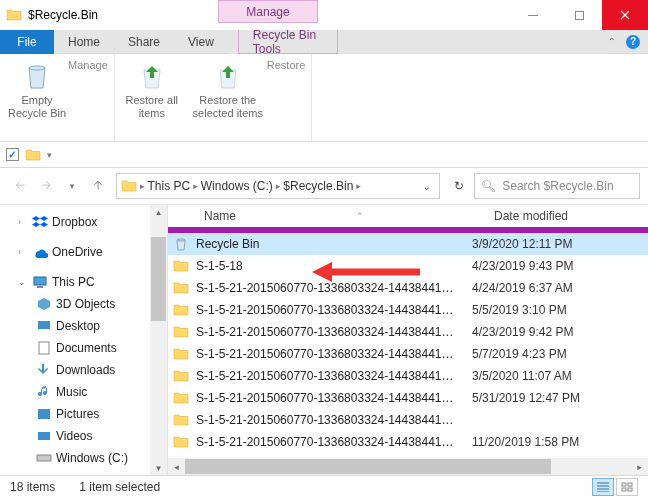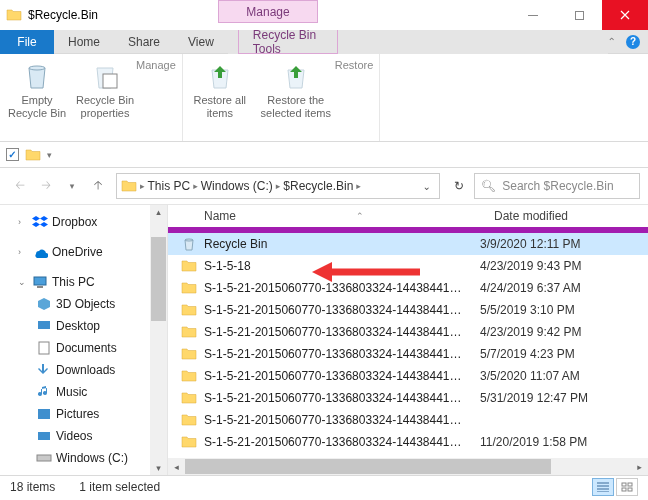--- a/index.html
+++ b/index.html
@@ -67,21 +67,21 @@
 .tree-item.child { padding-left: 30px; }
 .tree-spacer { height: 8px; }
 
 
 .filepane { flex: 1; display: flex; flex-direction: column; position: relative; }
 .col-headers { height: 28px; border-bottom: 6px solid #a21caf; display: flex; align-items: center; color: #444; font-size: 12px; padding-left: 36px; }
 .col-name { width: 290px; display: flex; align-items: center; gap: 60px; }
 .col-name .sort-ind { color: #888; font-size: 9px; margin-left: 60px; }
 .col-date { flex: 1; }
 .file-list { flex: 1; overflow: hidden; position: relative; }
-.file-row { height: 22px; display: flex; align-items: center; padding-left: 12px; font-size: 12px; color: #222; }
+.file-row { height: 22px; display: flex; align-items: center; padding-left: 4px; font-size: 12px; color: #222; }
 .file-row .fi-icon { width: 18px; height: 16px; margin-right: 6px; flex: 0 0 18px; }
 .file-row .fi-name { width: 276px; white-space: nowrap; overflow: hidden; text-overflow: ellipsis; }
 .file-row .fi-date { color: #333; }
 .file-row.selected { background: #cce8ff; }
 .hz-scroll { height: 17px; background: #f0f0f0; display: flex; align-items: center; }
 .hz-scroll .arrow { width: 17px; text-align: center; color: #666; font-size: 9px; }
 .hz-scroll .track { flex: 1; height: 15px; position: relative; }
 .hz-scroll .thumb { position: absolute; left: 0; width: 82%; height: 15px; background: #c6c6c6; }
 
 
@@ -135,27 +135,20 @@
 
 <div class="ribbon">
   <div class="ribbon-group">
     <div class="ribbon-items">
       <div class="ribbon-item">
         <svg class="ri-icon" viewBox="0 0 32 32">
             <path class="recycle-svg" d="M8 8h16l-2 20H10z"></path>
             <ellipse class="recycle-svg" cx="16" cy="8" rx="8" ry="2"></ellipse>
           </svg>
         <div class="ri-label">Empty Recycle Bin</div>
-      </div>
-      <div class="ribbon-item">
-        <svg class="ri-icon" viewBox="0 0 32 32">
-            <path class="recycle-svg" d="M8 8h16l-2 20H10z" opacity=".5"></path>
-            <rect x="14" y="14" width="14" height="14" fill="#fff" stroke="#888"></rect>
-          </svg>
-        <div class="ri-label">Recycle Bin properties</div>
       </div>
     </div>
     <div class="ribbon-group-label">Manage</div>
   </div>
   <div class="ribbon-group">
     <div class="ribbon-items">
       <div class="ribbon-item">
         <svg class="ri-icon" viewBox="0 0 32 32">
             <path class="recycle-svg" d="M8 10h16l-2 18H10z" opacity=".5"></path>
             <path d="M16 6l-6 6h4v6h4v-6h4z" fill="#3a9e3a"></path>

